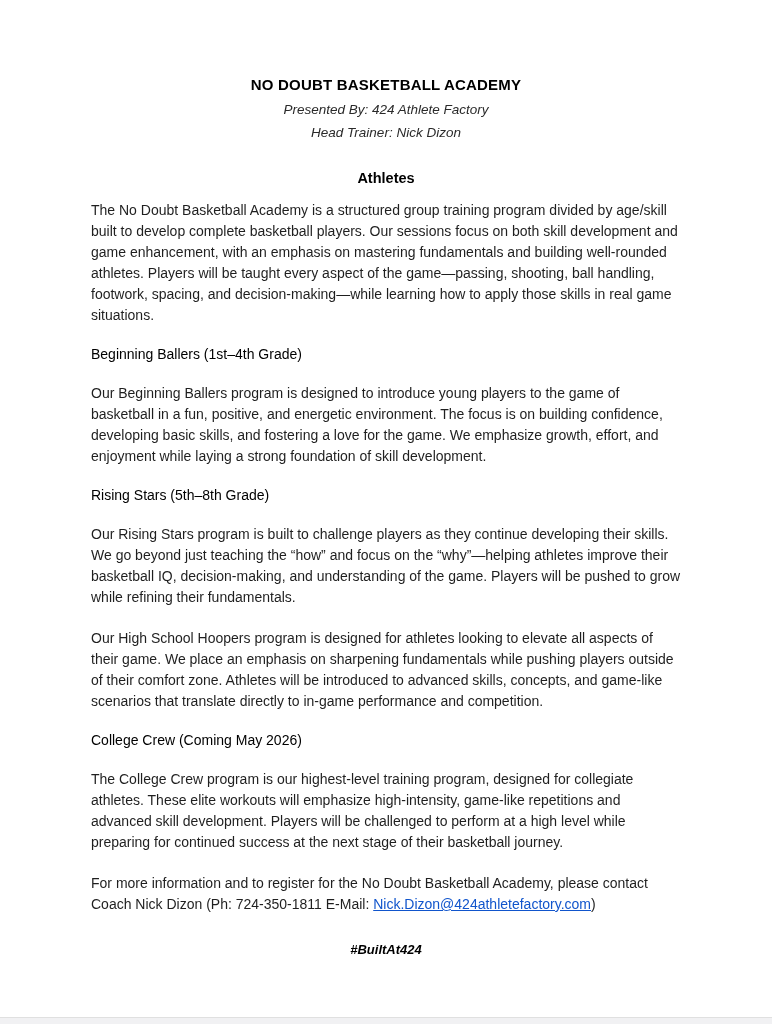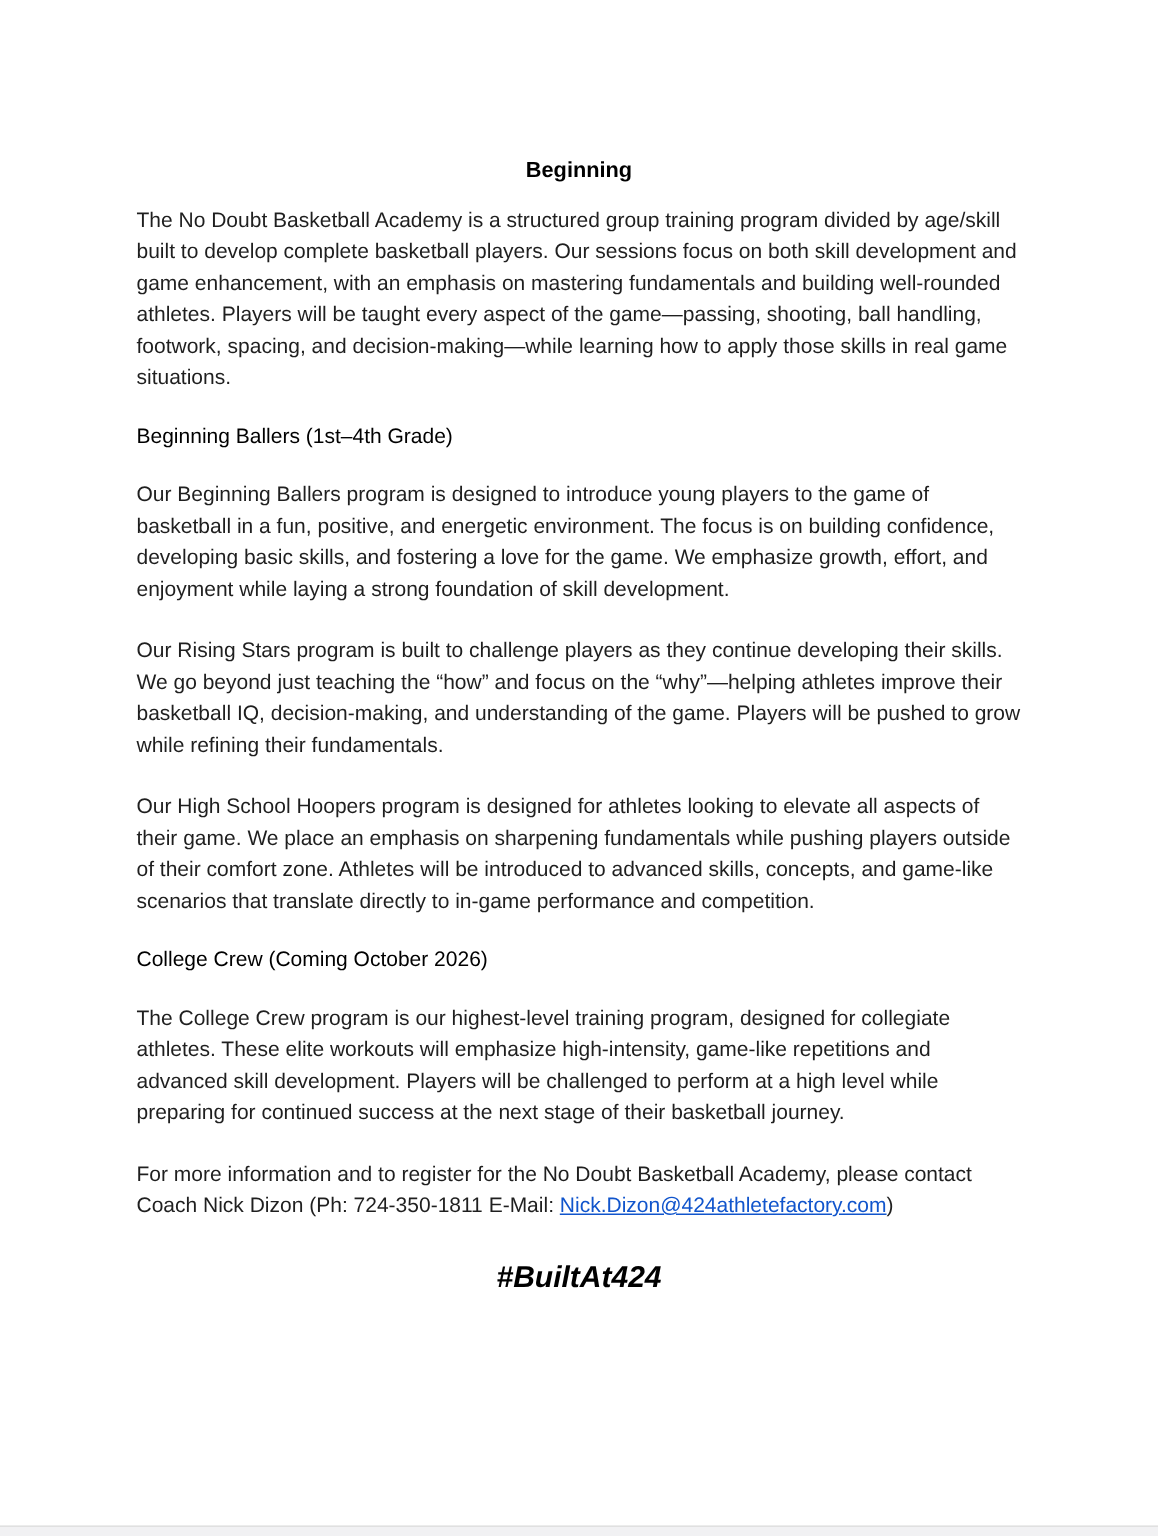--- a/index.html
+++ b/index.html
@@ -58,49 +58,55 @@
   }
   a.email-link {
     color: #1155cc;
     text-decoration: underline;
     cursor: pointer;
   }
   p.hashtag {
     text-align: center;
     font-weight: 700;
     font-style: italic;
-    font-size: 20px;
+    font-size: 13px;
     margin: 27px 0 0 0;
     color: #000000;
   }
   .page-edge {
     width: 772px;
     height: 7px;
     background: #f1f1f3;
     border-top: 1px solid #e0e0e0;
     box-sizing: border-box;
   }
 </style>
 </head>
 <body>
 
 <div class="doc-page">
 
+  <header class="doc-header">
+    <h1 class="doc-title">NO DOUBT BASKETBALL ACADEMY</h1>
+    <p class="sub">Presented By: 424 Athlete Factory</p>
+    <p class="sub">Head Trainer: Nick Dizon</p>
+  </header>
 
-  <h2 class="center-heading">Beginning</h2>
+  <h2 class="center-heading">Athletes</h2>
   <p class="body-p">The No Doubt Basketball Academy is a structured group training program divided by age/skill built to develop complete basketball players. Our sessions focus on both skill development and game enhancement, with an emphasis on mastering fundamentals and building well-rounded athletes. Players will be taught every aspect of the game—passing, shooting, ball handling, footwork, spacing, and decision-making—while learning how to apply those skills in real game situations.</p>
 
   <h3 class="section-heading">Beginning Ballers (1st–4th Grade)</h3>
   <p class="body-p">Our Beginning Ballers program is designed to introduce young players to the game of basketball in a fun, positive, and energetic environment. The focus is on building confidence, developing basic skills, and fostering a love for the game. We emphasize growth, effort, and enjoyment while laying a strong foundation of skill development.</p>
 
+  <h3 class="section-heading">Rising Stars (5th–8th Grade)</h3>
   <p class="body-p">Our Rising Stars program is built to challenge players as they continue developing their skills. We go beyond just teaching the “how” and focus on the “why”—helping athletes improve their basketball IQ, decision-making, and understanding of the game. Players will be pushed to grow while refining their fundamentals.</p>
 
   <p class="body-p">Our High School Hoopers program is designed for athletes looking to elevate all aspects of their game. We place an emphasis on sharpening fundamentals while pushing players outside of their comfort zone. Athletes will be introduced to advanced skills, concepts, and game-like scenarios that translate directly to in-game performance and competition.</p>
 
-  <h3 class="section-heading">College Crew (Coming October 2026)</h3>
+  <h3 class="section-heading">College Crew (Coming May 2026)</h3>
   <p class="body-p">The College Crew program is our highest-level training program, designed for collegiate athletes. These elite workouts will emphasize high-intensity, game-like repetitions and advanced skill development. Players will be challenged to perform at a high level while preparing for continued success at the next stage of their basketball journey.</p>
 
   <p class="body-p"><span>For more information and to register for the No Doubt Basketball Academy, please contact Coach Nick Dizon (Ph: 724-350-1811 E-Mail: </span><a href="#" class="email-link">Nick.Dizon@424athletefactory.com</a><span>)</span></p>
 
   <p class="hashtag">#BuiltAt424</p>
 
 </div>
 
 <div class="page-edge"></div>
 

